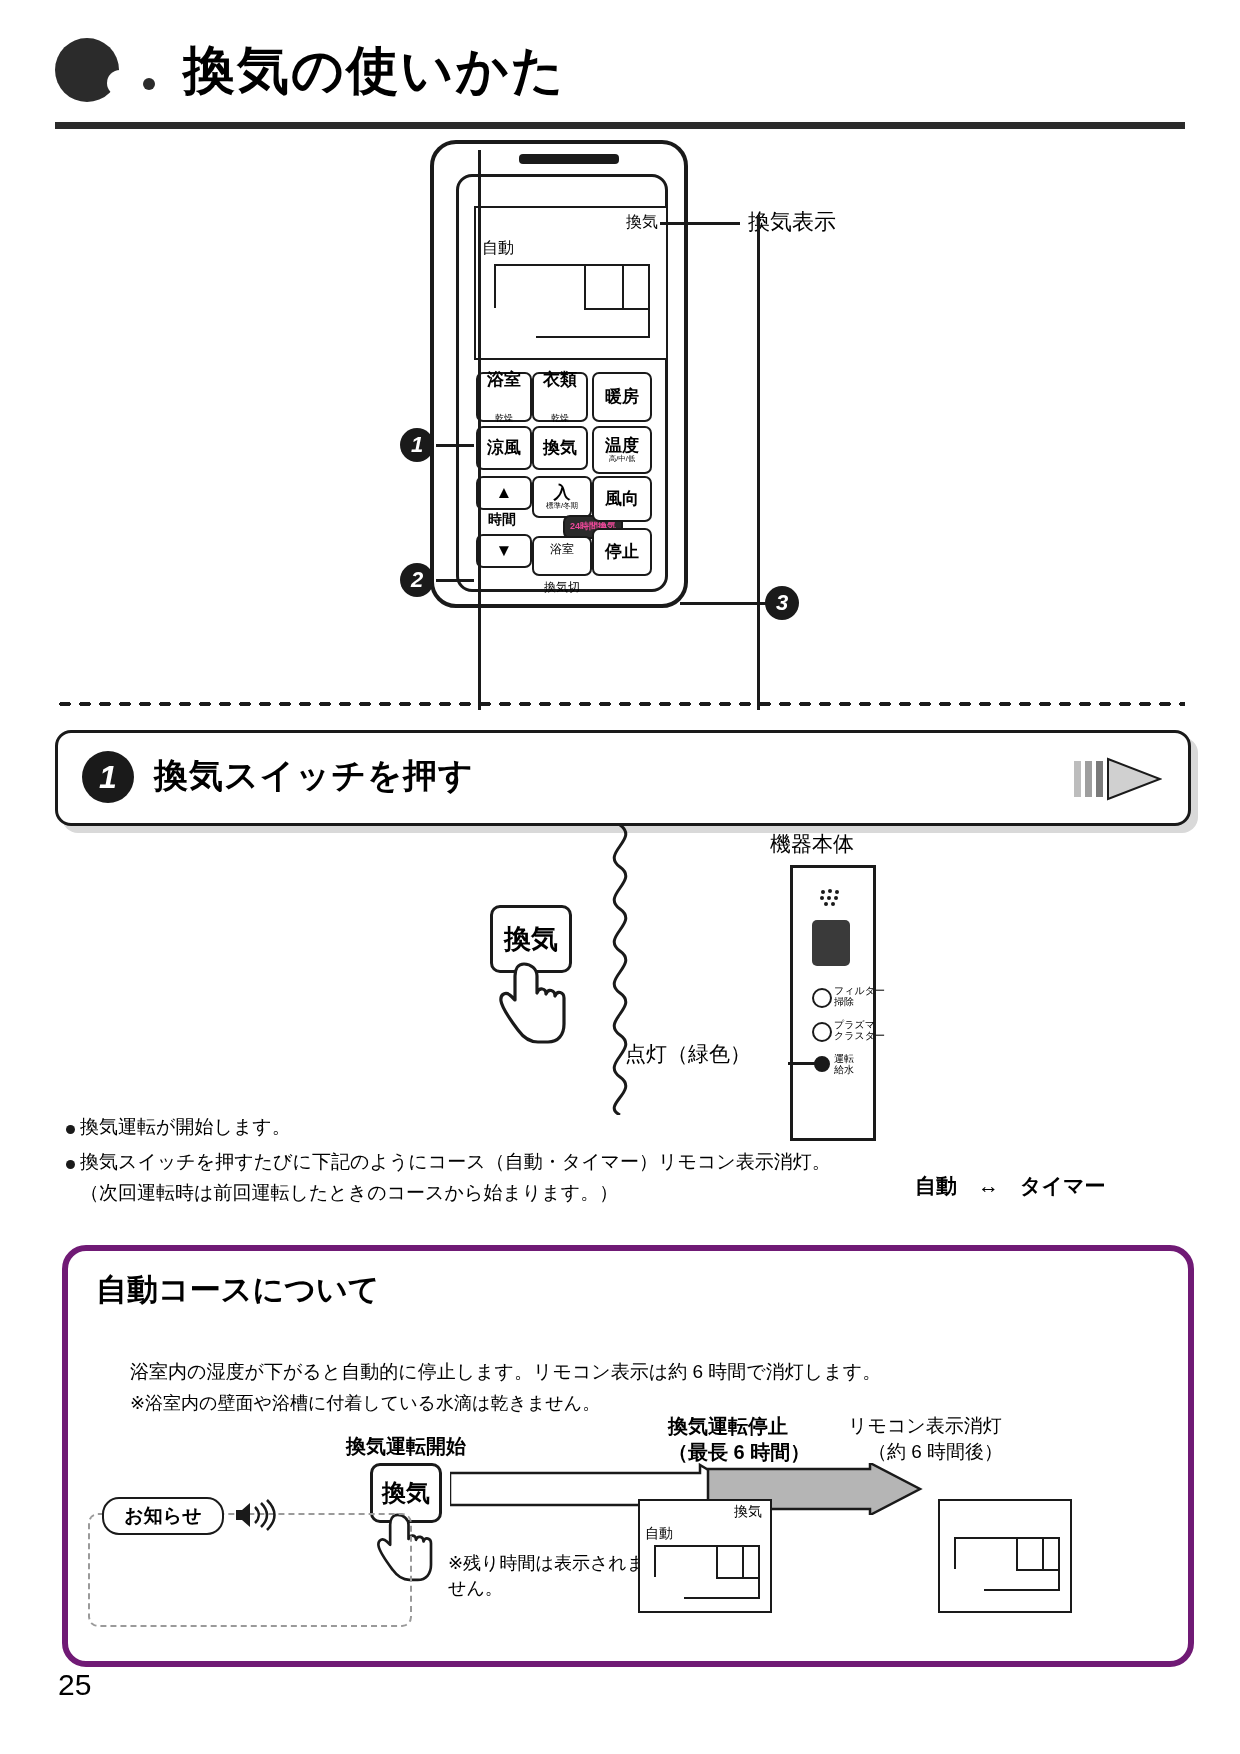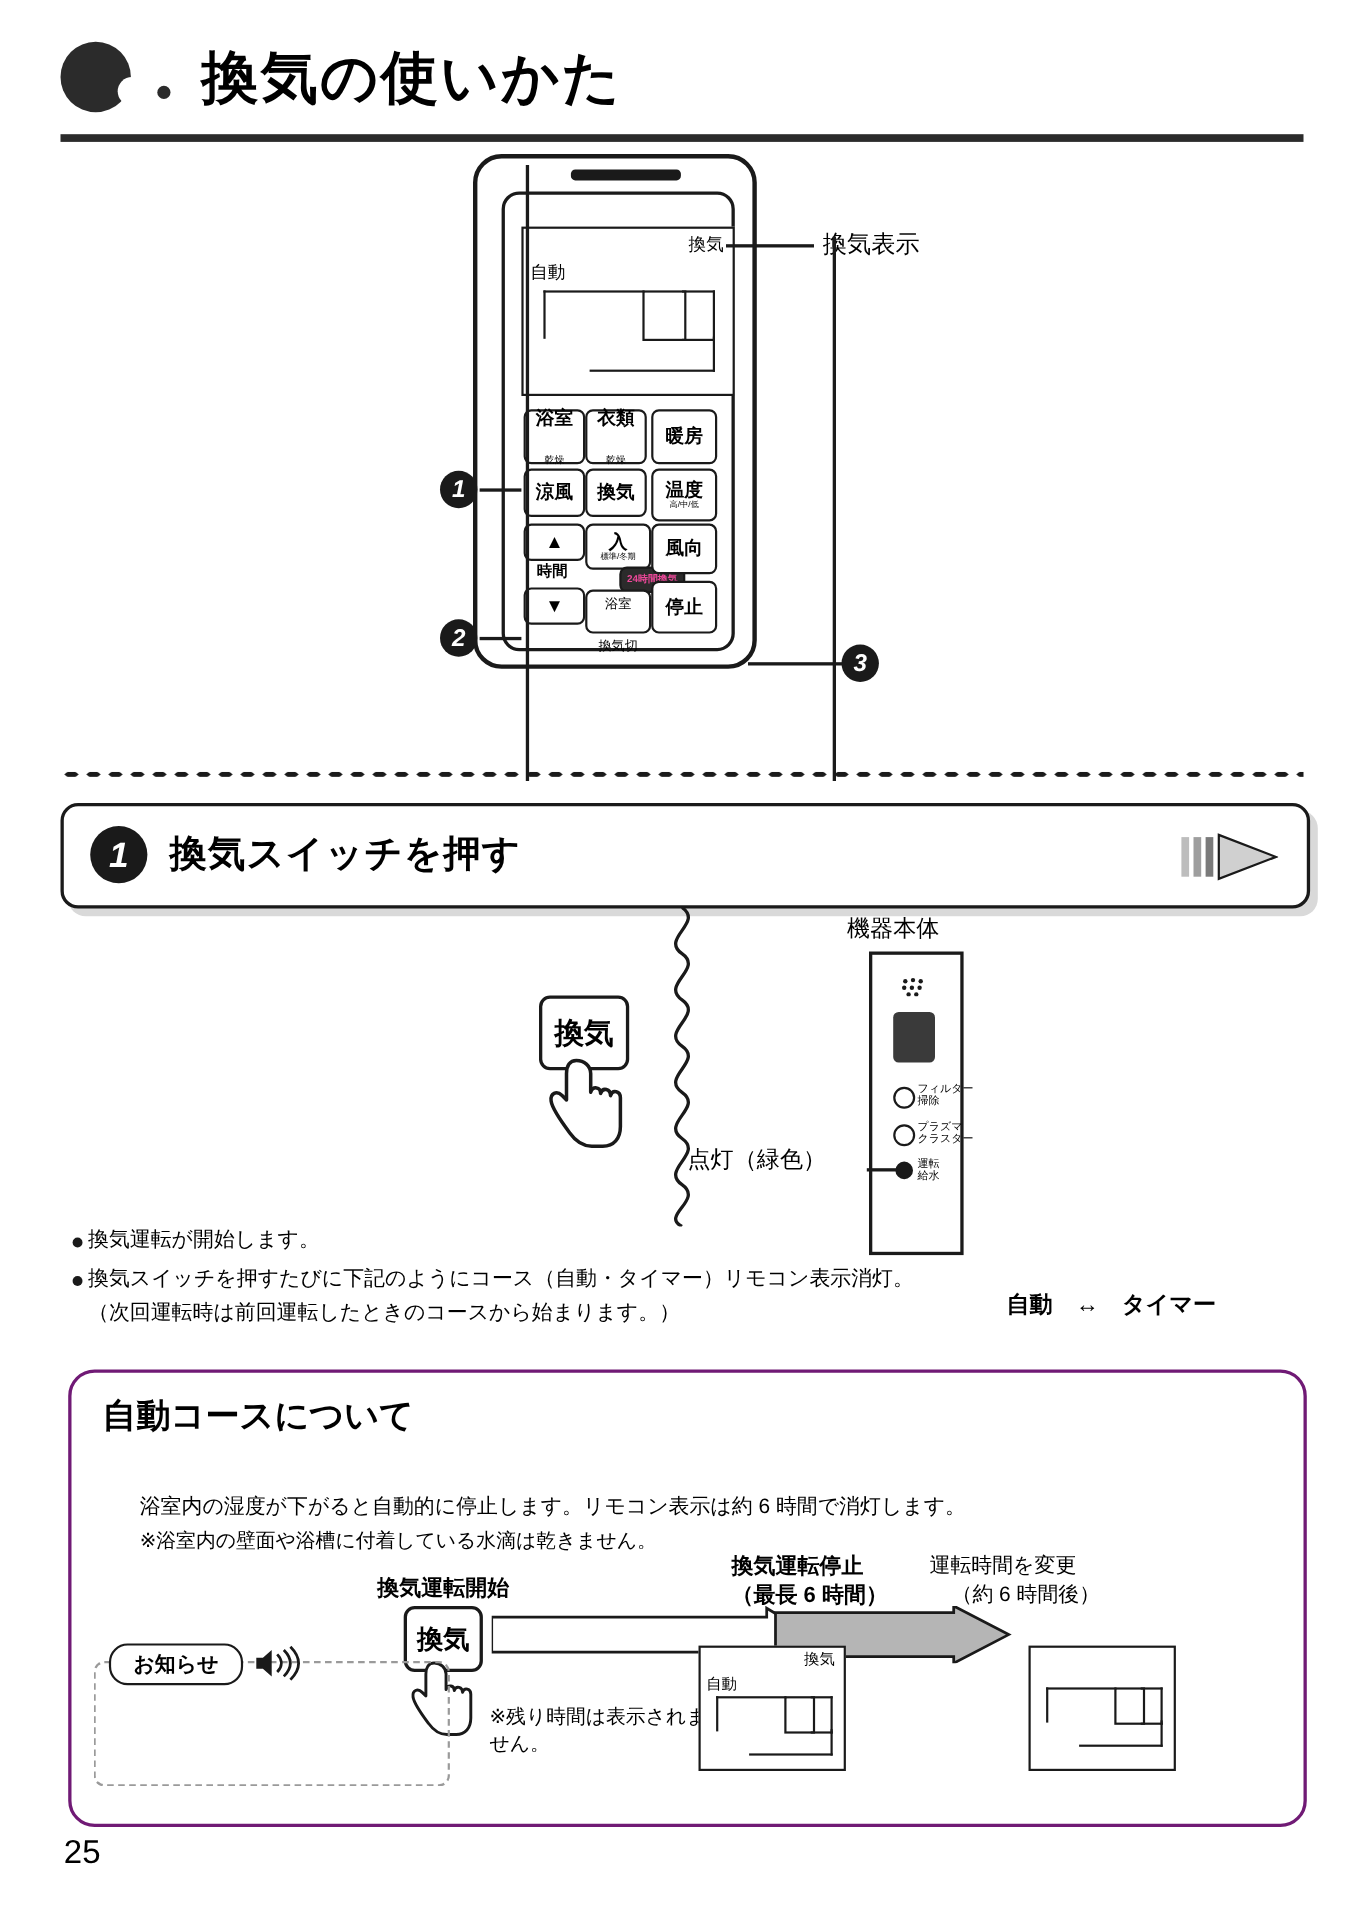--- a/index.html
+++ b/index.html
@@ -97,21 +97,21 @@
 
   
   .bul{position:absolute;font-size:19px;}
   .bul b{font-weight:normal;}
   .bullet-dot{position:absolute;width:9px;height:9px;border-radius:50%;background:#1a1a1a;}
   .swap{position:absolute;font-size:21px;font-weight:bold;}
 
   
   .panel{
     position:absolute;left:62px;top:1245px;width:1120px;height:410px;
-    border:3px solid #701a75;border-radius:24px;background:#fff;
+    border:6px solid #701a75;border-radius:24px;background:#fff;
   }
   .panel-h1{position:absolute;left:28px;top:18px;font-size:31px;font-weight:bold;}
   .panel-h2{position:absolute;left:28px;top:62px;font-size:27px;font-weight:bold;}
   .panel-p1{position:absolute;left:62px;top:108px;font-size:19px;}
   .panel-p2{position:absolute;left:62px;top:140px;font-size:18px;}
 
   .notice{
     position:absolute;left:20px;top:262px;width:320px;height:110px;
     border:2px dashed #9a9a9a;border-radius:10px;
   }
@@ -292,21 +292,21 @@
   <div class="swap" style="left:915px;top:1172px;">自動　↔　タイマー</div>
 
   <div class="panel">
     <div class="panel-h1">自動コースについて</div>
     <div class="panel-p1">浴室内の湿度が下がると自動的に停止します。リモコン表示は約 6 時間で消灯します。</div>
     <div class="panel-p2">※浴室内の壁面や浴槽に付着している水滴は乾きません。</div>
 
     <div style="position:absolute;left:278px;top:182px;font-size:20px;font-weight:bold;">換気運転開始</div>
     <div style="position:absolute;left:600px;top:162px;font-size:20px;font-weight:bold;">換気運転停止</div>
     <div style="position:absolute;left:600px;top:188px;font-size:20px;font-weight:bold;">（最長 6 時間）</div>
-    <div style="position:absolute;left:780px;top:162px;font-size:19px;">運転時間を変更</div>
+    <div style="position:absolute;left:780px;top:162px;font-size:19px;">リモコン表示消灯</div>
     <div style="position:absolute;left:800px;top:188px;font-size:19px;">（約 6 時間後）</div>
 
     <div class="kanki-key" style="left:302px;top:212px;width:66px;height:54px;font-size:24px;">換気</div>
     <svg style="position:absolute;left:308px;top:260px;width:60px;height:76px;" viewBox="0 0 72 90">
       <path d="M26,4 C20,4 17,9 17,16 L17,40 L13,36 C8,31 2,34 3,41 C4,48 14,62 20,70 C25,77 31,82 40,82 L50,82 C60,82 66,75 66,64 L66,38 C66,32 59,30 57,36 C57,30 50,28 48,34 C48,28 41,27 39,33 L39,16 C39,9 33,4 26,4 Z" fill="#fff" stroke="#1a1a1a" stroke-width="3.2" stroke-linejoin="round"></path>
     </svg>
 
     <svg class="arrowline" style="left:382px;top:212px;width:480px;height:52px;" viewBox="0 0 480 52">
       <polygon points="0,10 250,10 250,2 290,26 250,50 250,42 0,42" fill="#ffffff" stroke="#1a1a1a" stroke-width="2.5"></polygon>
       <polygon points="258,6 420,6 420,0 470,26 420,52 420,46 258,46" fill="#b5b5b5" stroke="#1a1a1a" stroke-width="2.5"></polygon>

